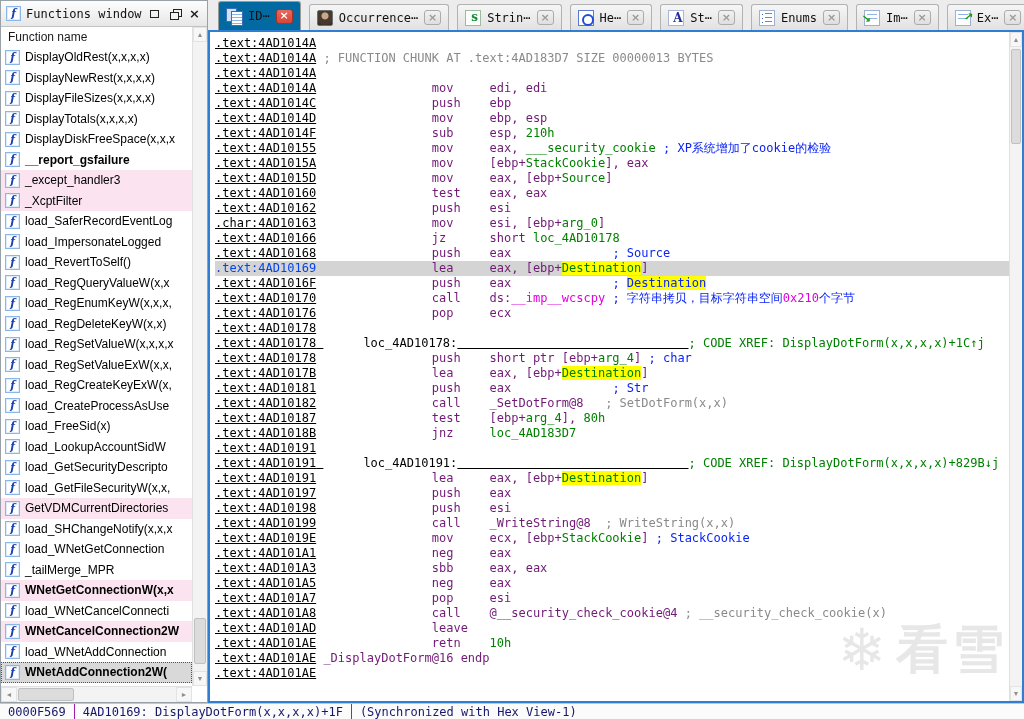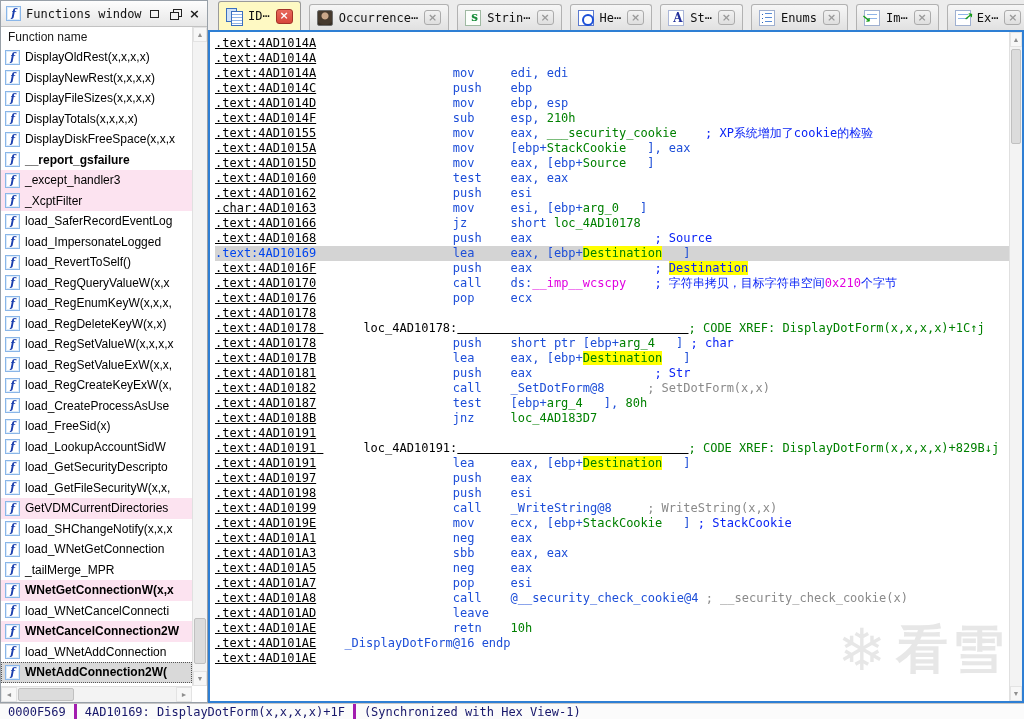--- a/index.html
+++ b/index.html
@@ -46,21 +46,21 @@
     justify-content:center; font-size:7px; color:#8f8f8f; background:#f7f7f7; border:1px solid #e3e3e3; }
   .sbh-btn.right { right:0; }
   #fw-hthumb { position:absolute; top:1px; bottom:1px; left:17px; width:56px; background:#dcdcdc; border:1px solid #c0c0c0; border-radius:2px; }
 
   
   #tab-bar { position:absolute; left:208px; top:0; width:816px; height:30px; background:#ececec;
     display:flex; align-items:flex-end; padding-left:10px; gap:8px; }
   .tab { height:26px; display:flex; align-items:center; gap:6px; padding:0 7px;
     border:1px solid #b2b2b2; border-bottom:none; border-radius:3px 3px 0 0;
     background:linear-gradient(#f6f6f6,#e1e1e1); font:12px "DejaVu Sans Mono", monospace; color:#111; }
-  .tab.active { background:#fef9c3; height:29px; border-color:#9a9a9a; position:relative; z-index:2; }
+  .tab.active { background:#0369a1; height:29px; border-color:#9a9a9a; position:relative; z-index:2; }
   .tab-close { width:17px; height:15px; border-radius:3px; border:1px solid #ababab;
     background:linear-gradient(#f2f2f2,#dedede); color:#9a9a9a; display:flex; align-items:center;
     justify-content:center; font:bold 11px "DejaVu Sans", sans-serif; line-height:10px; }
   .tab-close.red { background:linear-gradient(#e8695c,#d7453a); border-color:#a33228; color:#fff; }
 
   
   .ticon { width:16px; height:16px; position:relative; display:inline-block; flex:none; }
   .ticon-ida-view::before { content:""; position:absolute; left:0; top:0; width:9px; height:12px;
     background:#cfe2f8; border:1px solid #3b6fbe; }
   .ticon-ida-view::after { content:""; position:absolute; left:5px; top:3px; width:10px; height:13px;
@@ -93,37 +93,37 @@
   #main-view { position:absolute; left:208px; top:30px; width:816px; height:673px;
     background:#fff; border:2px solid #2e7fd4; }
   #disasm-code { position:absolute; left:0; top:0; right:13px; bottom:0; overflow:hidden;
     padding:4px 0 0 5px; font:12px "DejaVu Sans Mono", monospace; line-height:15px; }
   .dline { white-space:pre; height:15px; }
   .dline.cur { background:#d4d4d4; width:100%; }
   .s-a  { color:#000000;text-decoration:underline; }
   .s-ca { color:#0044ee; }
   .s-g  { color:#8a8a8a; }
   .s-gc { color:#8a8a8a; }
-  .s-c  { color:#1d4ed8;margin-left:21px; }
+  .s-c  { color:#701a75; }
   .s-n  { color:#008000; }
   .s-cm { color:#0b24f5; }
   .s-im { color:#e100e1; }
   .s-lb { color:#000000;margin-left:40px; }
   .hl { background:#ffff00; }
   #main-vscroll { top:0; bottom:0; right:0; width:13px; }
   #watermark { position:absolute; right:14px; bottom:16px; display:flex; align-items:center; gap:10px;
     color:rgba(175,175,175,0.30); pointer-events:none; }
   #wm-flake { font-size:58px; line-height:58px; }
   #wm-text { font-size:52px; font-weight:bold; letter-spacing:4px; }
 
   
   #status-bar { position:absolute; left:0; top:703px; width:1024px; height:16px; background:#fbfbfb;
     border-top:1px solid #c6c6c6; display:flex; align-items:center;
     font:12px "DejaVu Sans Mono", monospace; color:#17176a; }
-  .status-cell { padding:0 8px; border-right:3px solid #a21caf; white-space:nowrap; height:100%;
+  .status-cell { padding:0 8px; border-right:1px solid #a21caf; white-space:nowrap; height:100%;
     display:flex; align-items:center; }
 </style>
 </head>
 <body>
 
 <div id="app">
 
   <div id="left-panel">
     <div id="fw-titlebar">
       <span class="f-icon">f</span>
@@ -316,20 +316,21 @@
       <div class="tab">
         <span class="ticon ticon-exports"></span>
         <span>Ex⋯</span>
         <span class="tab-close">×</span>
       </div>
     </div>
 
   <div id="main-view">
     <div id="disasm-code">
         <div class="dline"><span class="s-a">.text:4AD1014A</span></div>
+        <div class="dline"><span class="s-a">.text:4AD1014A</span><span class="s-g"> ; FUNCTION CHUNK AT .text:4AD183D7 SIZE 00000013 BYTES</span></div>
         <div class="dline"><span class="s-a">.text:4AD1014A</span></div>
         <div class="dline"><span class="s-a">.text:4AD1014A</span><span class="s-c">                mov     edi, edi</span></div>
         <div class="dline"><span class="s-a">.text:4AD1014C</span><span class="s-c">                push    ebp</span></div>
         <div class="dline"><span class="s-a">.text:4AD1014D</span><span class="s-c">                mov     ebp, esp</span></div>
         <div class="dline"><span class="s-a">.text:4AD1014F</span><span class="s-c">                sub     esp, </span><span class="s-n">210h</span></div>
         <div class="dline"><span class="s-a">.text:4AD10155</span><span class="s-c">                mov     eax, </span><span class="s-n">___security_cookie</span><span class="s-c"> </span><span class="s-cm">; XP系统增加了cookie的检验</span></div>
         <div class="dline"><span class="s-a">.text:4AD1015A</span><span class="s-c">                mov     [ebp+</span><span class="s-n">StackCookie</span><span class="s-c">], eax</span></div>
         <div class="dline"><span class="s-a">.text:4AD1015D</span><span class="s-c">                mov     eax, [ebp+</span><span class="s-n">Source</span><span class="s-c">]</span></div>
         <div class="dline"><span class="s-a">.text:4AD10160</span><span class="s-c">                test    eax, eax</span></div>
         <div class="dline"><span class="s-a">.text:4AD10162</span><span class="s-c">                push    esi</span></div>

